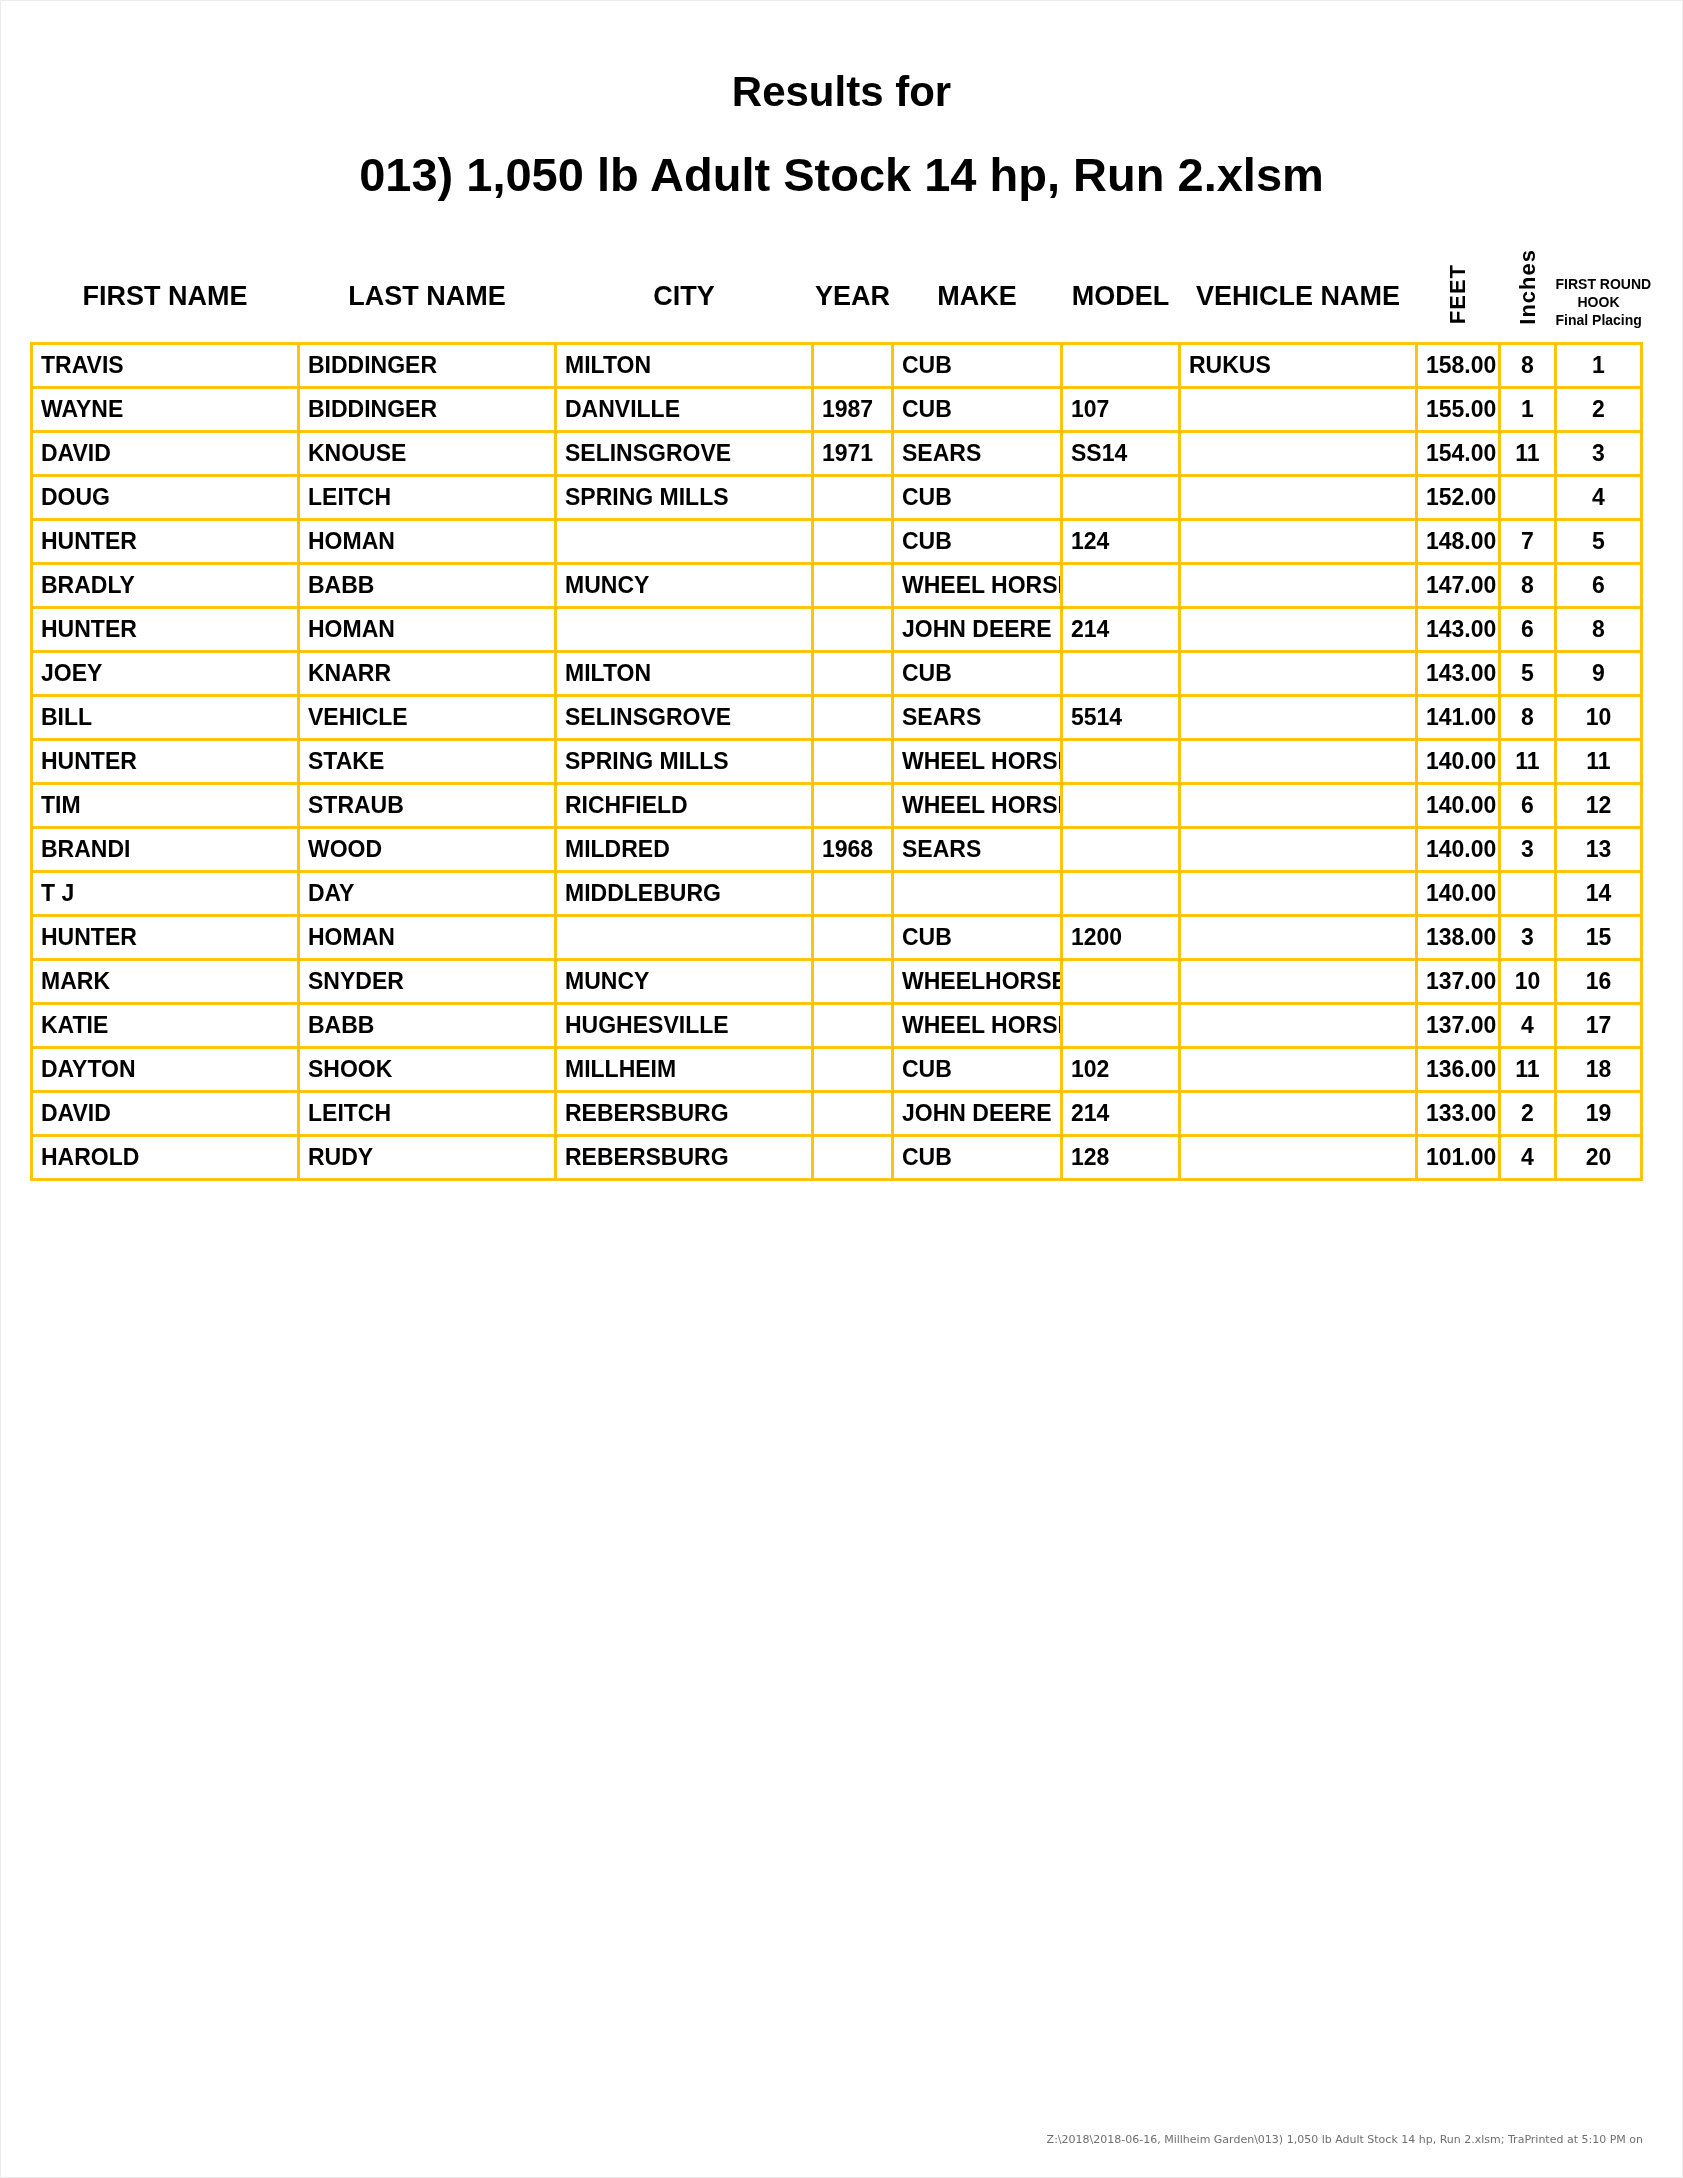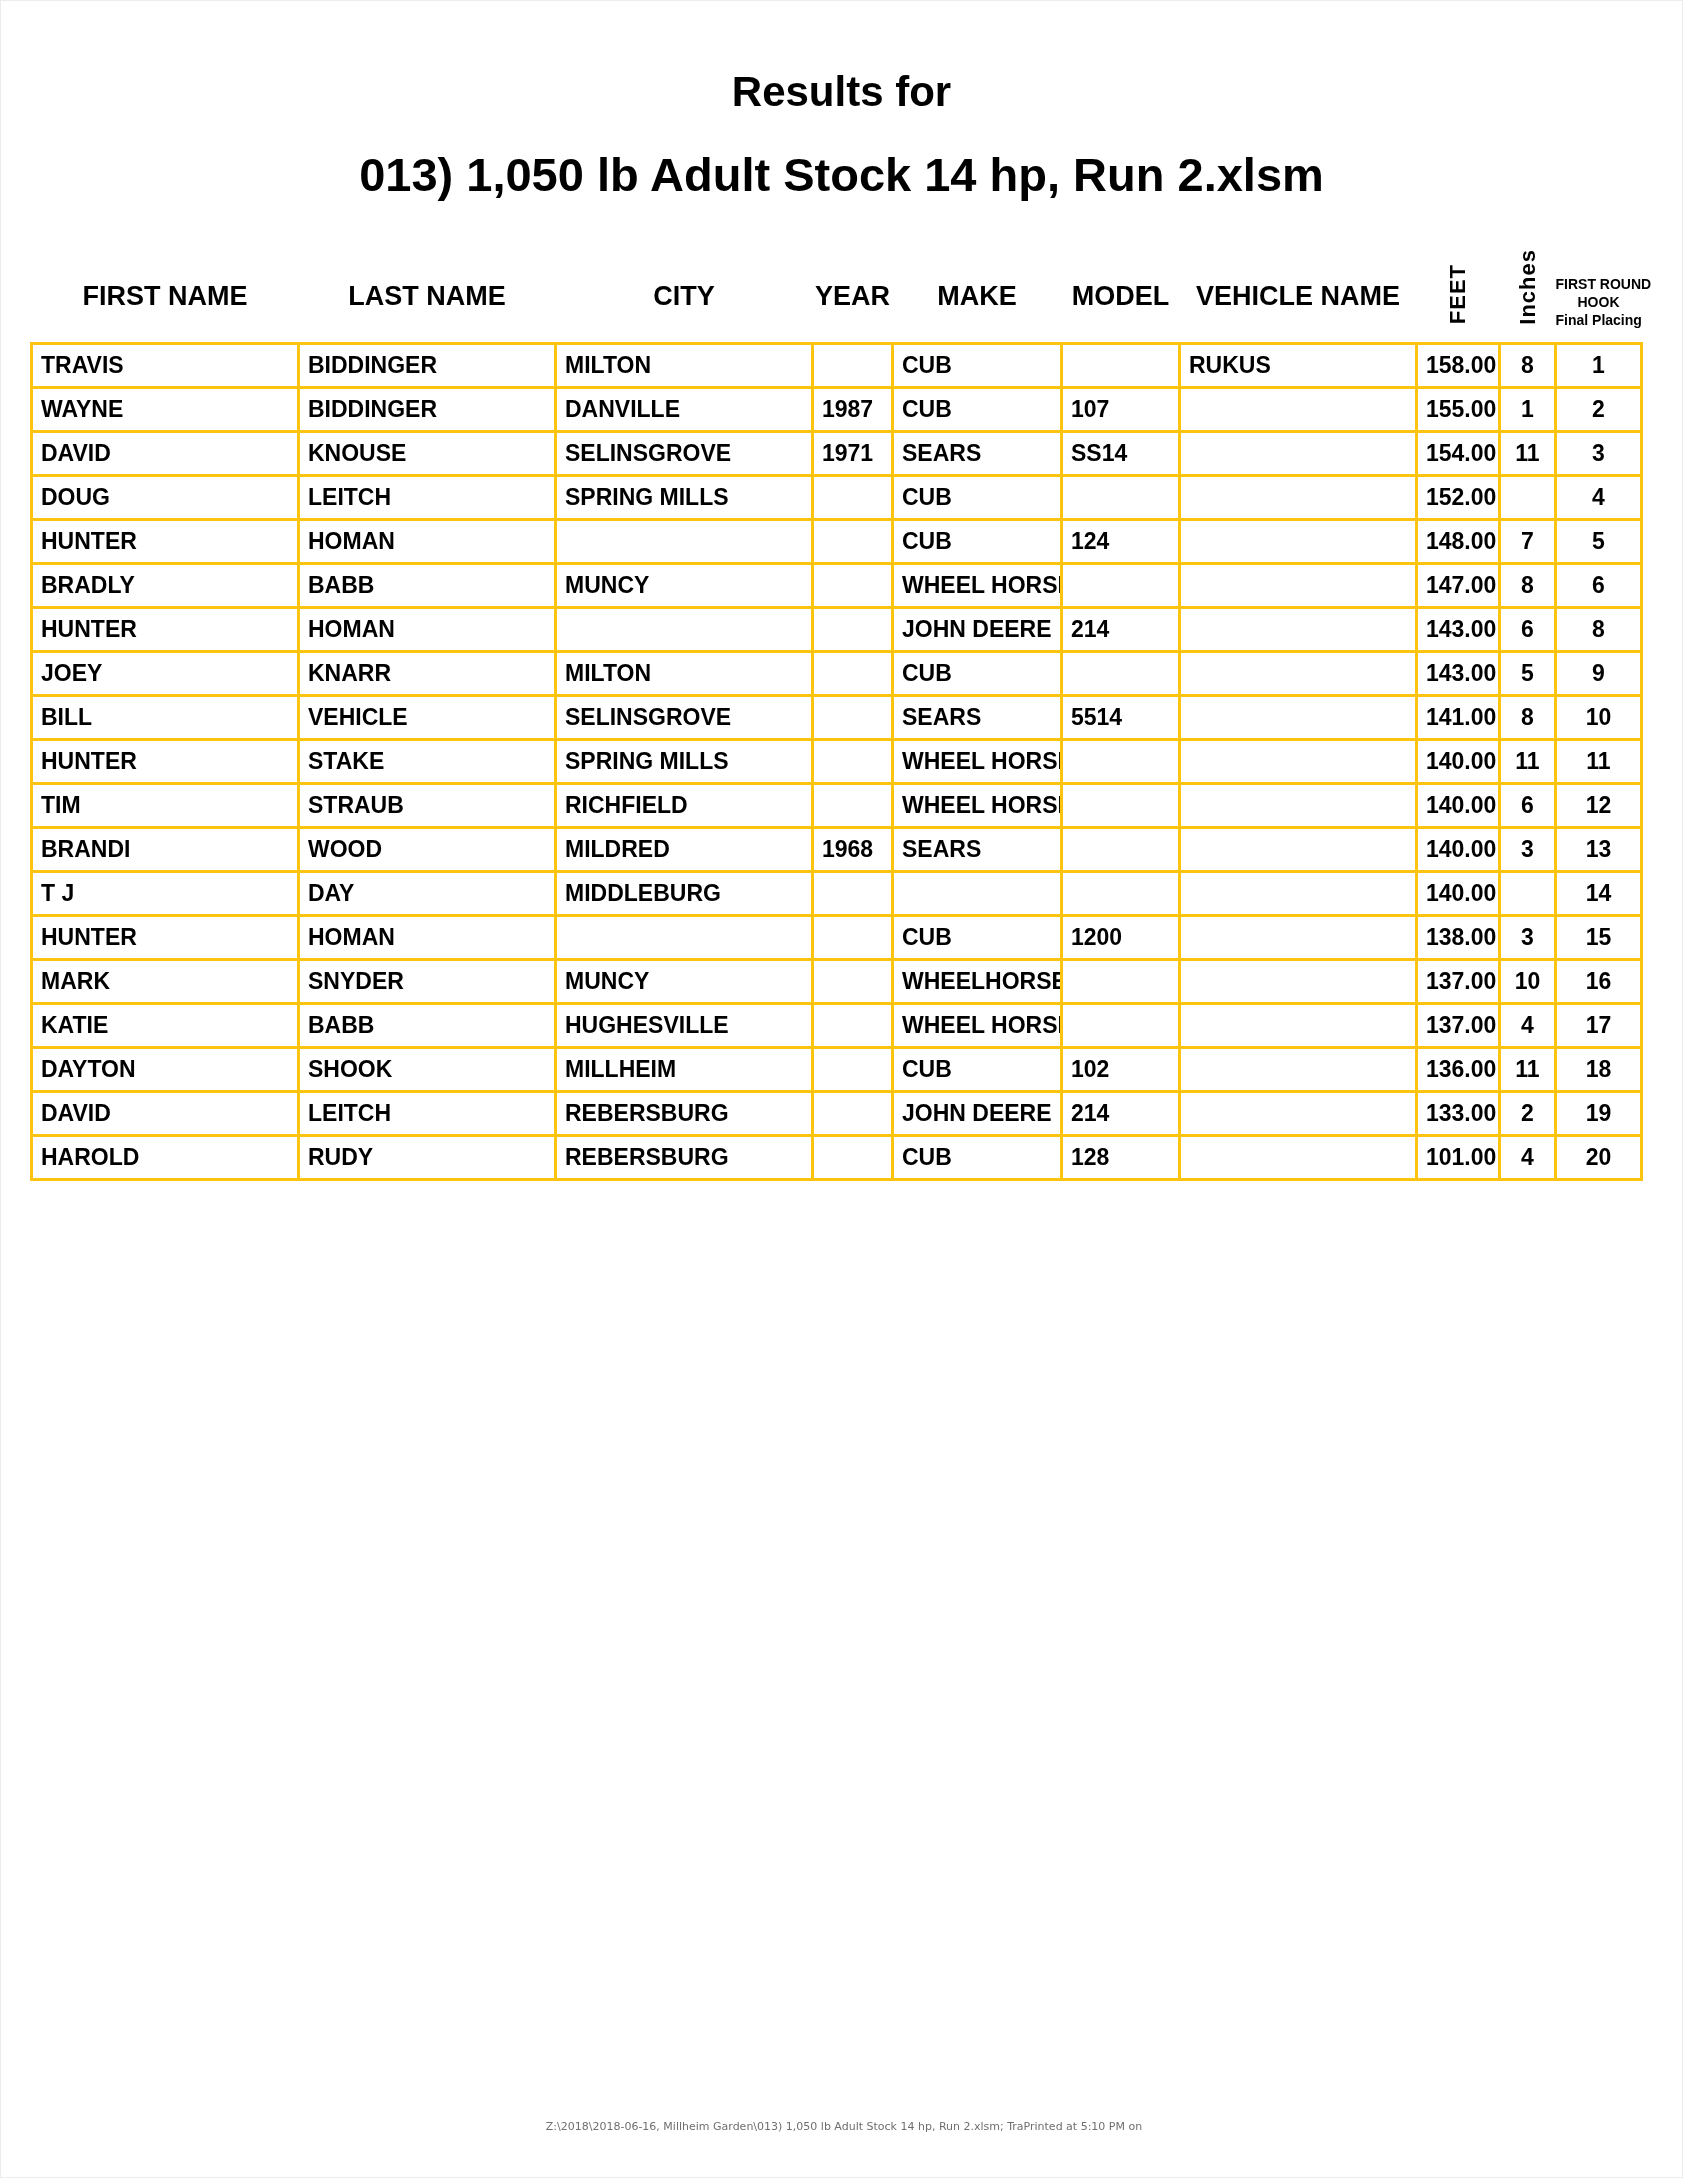--- a/index.html
+++ b/index.html
@@ -68,23 +68,23 @@
     white-space: nowrap;
     background: #fff;
   }
   td.c-feet   { text-align: right; padding-right: 8px; }
   td.c-inches { text-align: center; padding: 0; }
   td.c-placing{ text-align: center; padding: 0; }
   .footer {
     position: absolute;
     left: 45px;
     right: 40px;
-    bottom: 45px;
+    bottom: 32px;
     display: flex;
-    justify-content: center;
+    justify-content: flex-end;
     font-family: "DejaVu Sans", sans-serif;
     font-size: 11px;
     color: #6f6f6f;
   }
 </style>
 </head>
 <body>
 
 <div class="page">
 

